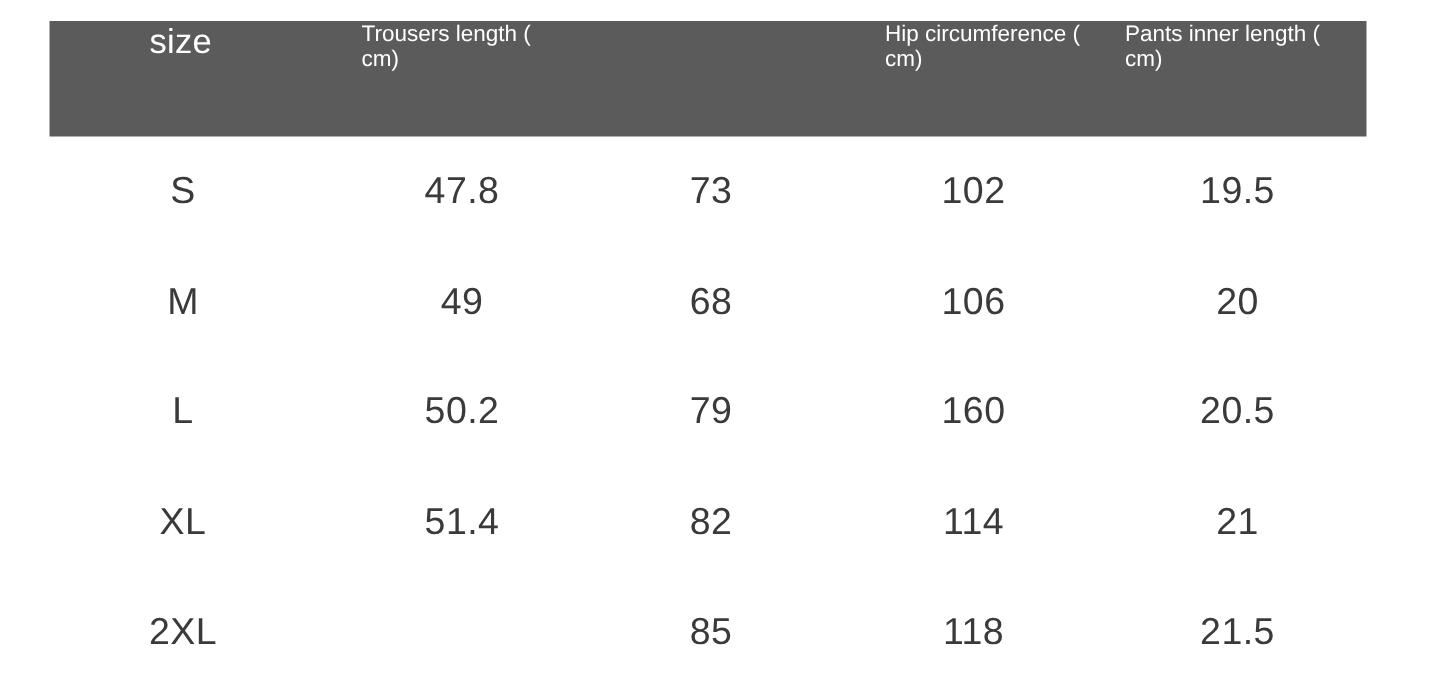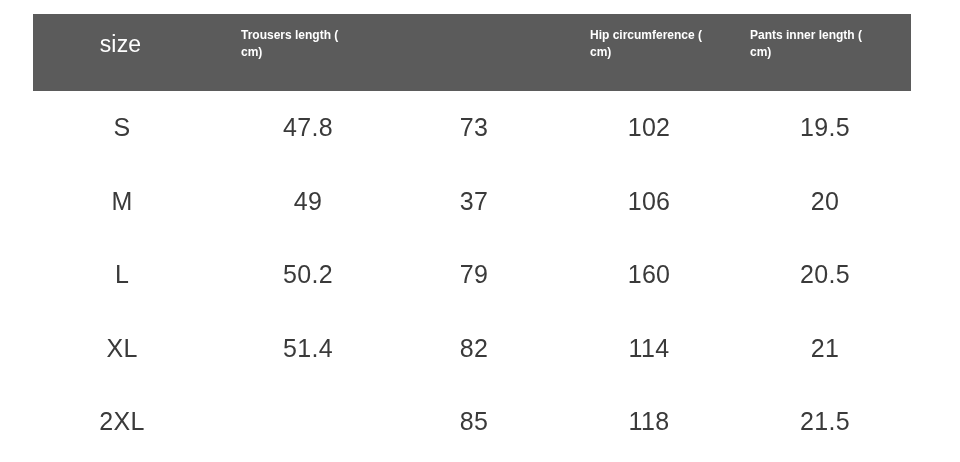--- a/index.html
+++ b/index.html
@@ -31,39 +31,38 @@
     height: 77px;
     background: #5b5b5b;
     box-sizing: border-box;
   }
 
   .header-cell {
     position: absolute;
     top: 0;
     height: 60px;
     display: flex;
-    align-items: center;
     color: #ffffff;
     box-sizing: border-box;
   }
 
   
   .header-cell.col-size {
     left: 0;
     width: 175px;
     justify-content: center;
     font-size: 23px;
     font-weight: 400;
     letter-spacing: .2px;
   }
 
   
   .header-cell.col-measure {
-    font-size: 12px;
-    font-weight: 700;
+    font-size: 15px;
+    font-weight: 400;
     line-height: 17px;
     justify-content: flex-start;
     padding-right: 6px;
   }
   .header-cell.m1 { left: 208px; width: 170px; }
   .header-cell.m2 { left: 379px; width: 168px; }
   .header-cell.m3 { left: 541px; width: 165px; margin-left: 16px; }
   .header-cell.m4 { left: 717px; width: 161px; }
 
   .header-cell.col-measure .label {
@@ -136,21 +135,21 @@
       <div class="body-cell c0">S</div>
       <div class="body-cell c1">47.8</div>
       <div class="body-cell c2">73</div>
       <div class="body-cell c3">102</div>
       <div class="body-cell c4">19.5</div>
     </div>
 
     <div class="chart-row">
       <div class="body-cell c0">M</div>
       <div class="body-cell c1">49</div>
-      <div class="body-cell c2">37</div>
+      <div class="body-cell c2">68</div>
       <div class="body-cell c3">106</div>
       <div class="body-cell c4">20</div>
     </div>
 
     <div class="chart-row">
       <div class="body-cell c0">L</div>
       <div class="body-cell c1">50.2</div>
       <div class="body-cell c2">79</div>
       <div class="body-cell c3">160</div>
       <div class="body-cell c4">20.5</div>

